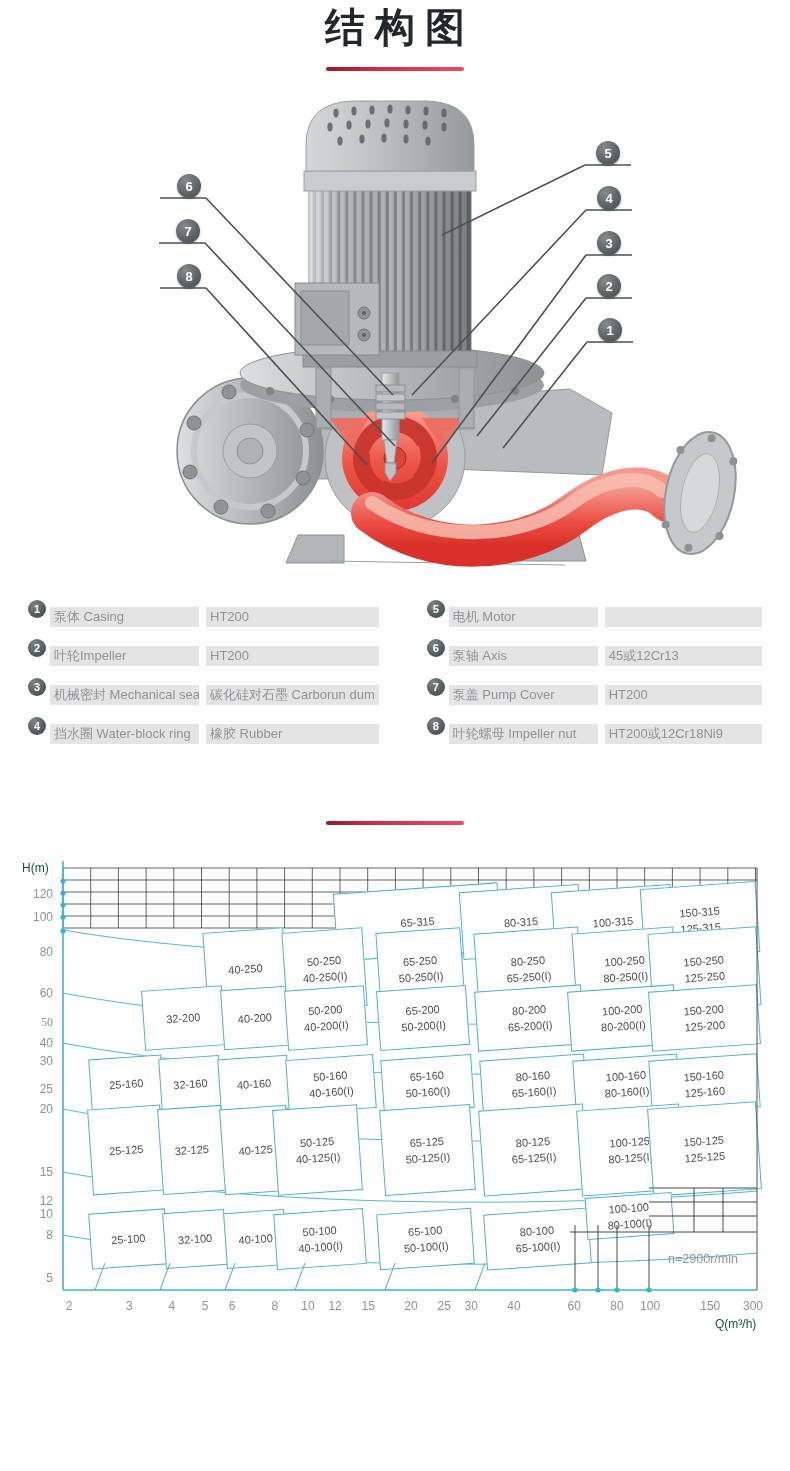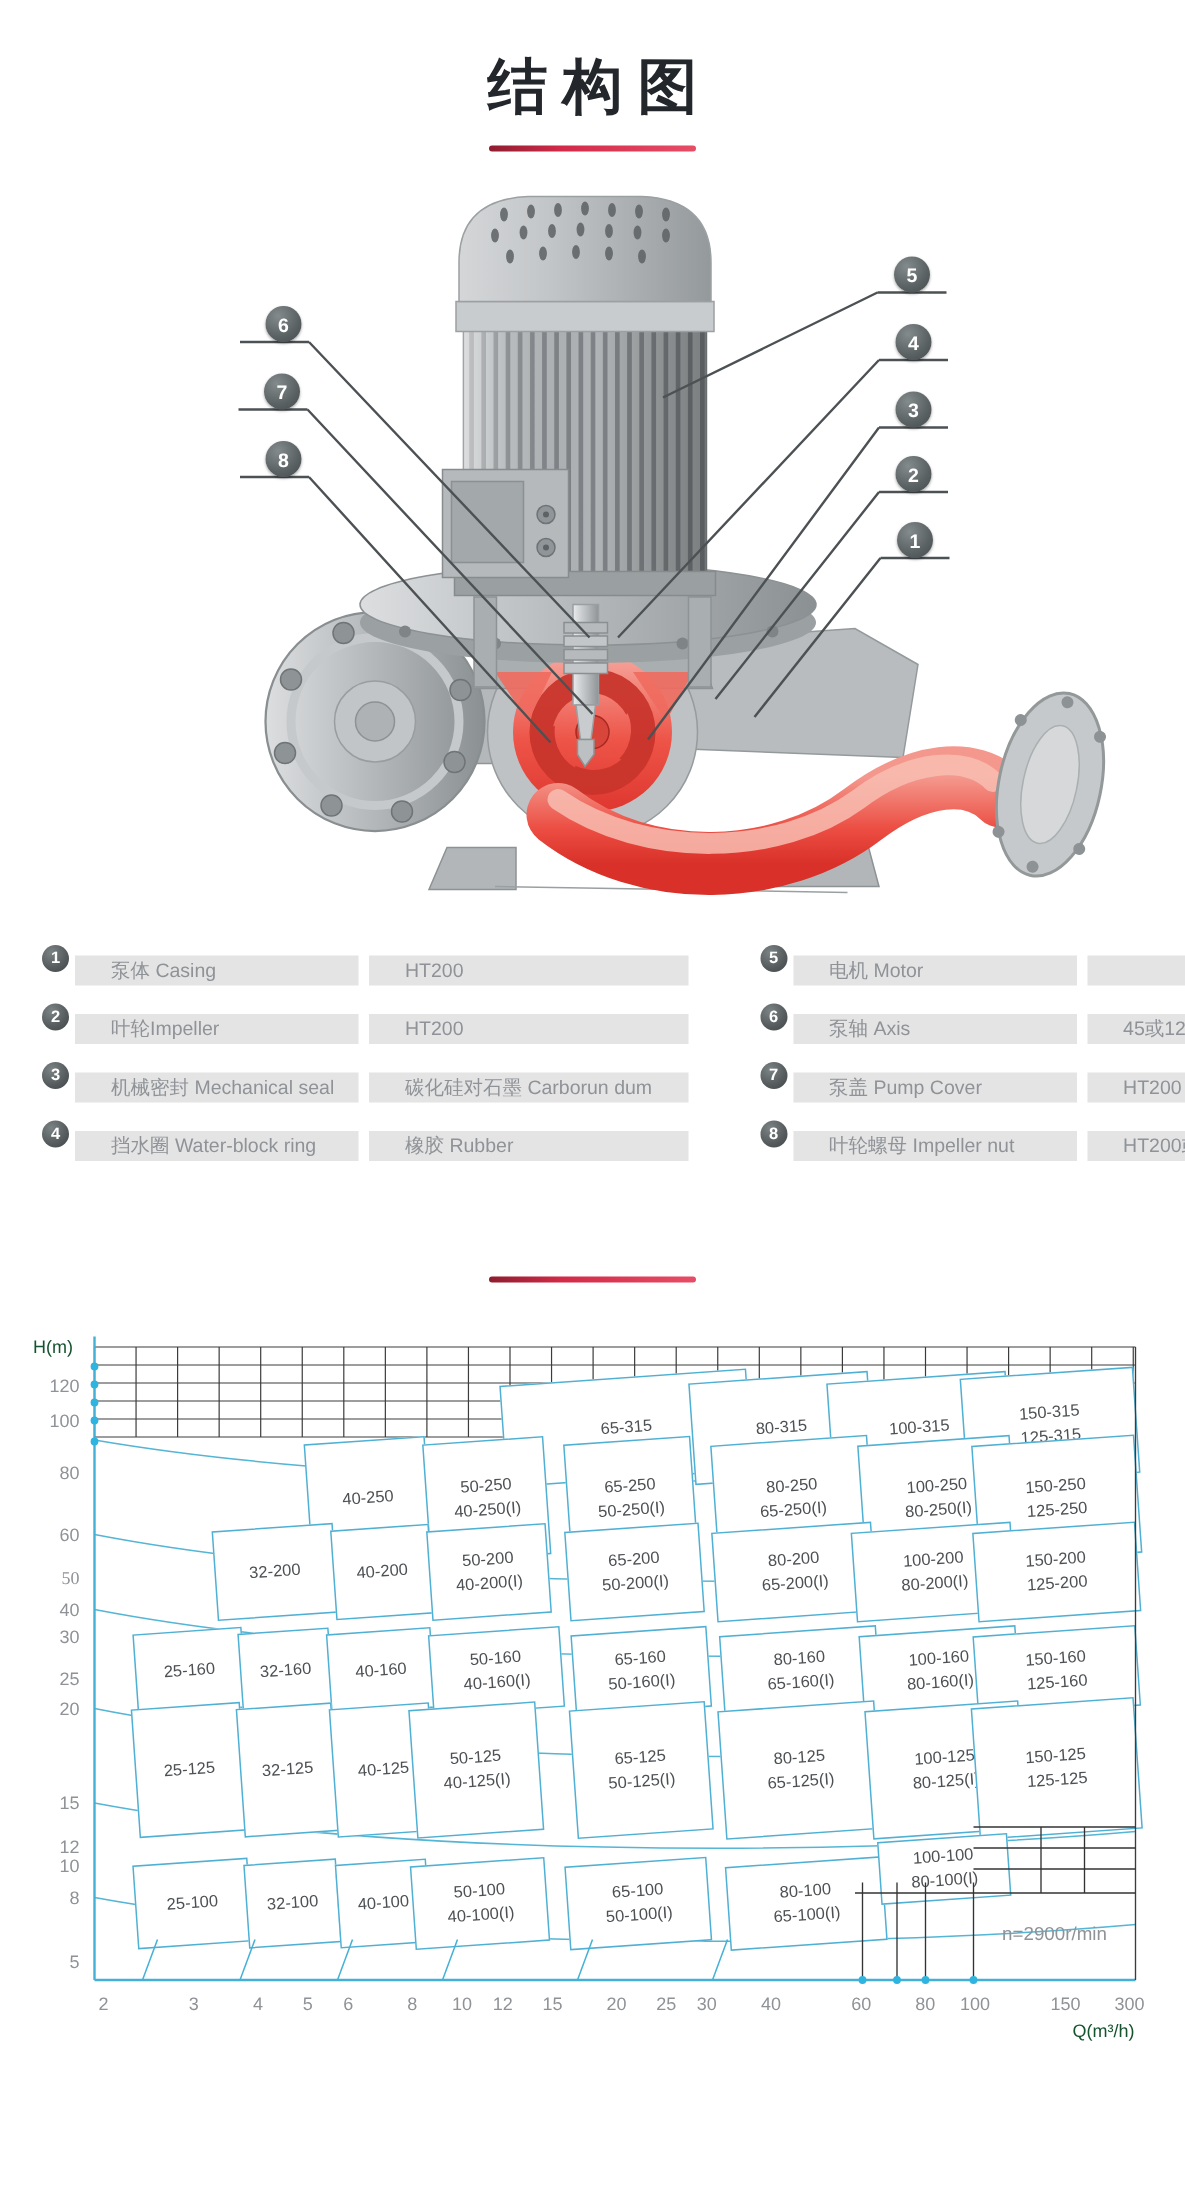--- a/index.html
+++ b/index.html
@@ -1,35 +1,35 @@
 <!DOCTYPE html>
 <html><head>
 <meta charset="utf-8">
 <style>
   html,body{margin:0;padding:0;background:#fff;}
   body{width:790px;min-height:1471px;font-family:"Liberation Sans","DejaVu Sans",sans-serif;position:relative;}
-  .sec{padding-top:30px;}
+  .sec{}
   .sec-title{text-align:center;font-size:40px;font-weight:bold;color:#23272c;letter-spacing:10px;text-indent:10px;}
   .sec-underline{width:138px;height:4px;margin:12px auto 0;border-radius:2px;
      background:linear-gradient(90deg,#8e1d30,#d22a48 35%,#e74d66);}
   
   .pump-figure{position:relative;width:790px;height:512px;margin-top:2px;}
   .pump-figure svg{position:absolute;left:0;top:0;}
   .callout{position:absolute;width:24px;height:24px;border-radius:50%;
      background:radial-gradient(circle at 35% 28%,#848b8d,#5a6163 60%,#454b4d);
      color:#fff;font-size:13px;font-weight:bold;display:flex;align-items:center;justify-content:center;
      box-shadow:0 1px 2px rgba(0,0,0,.35);}
   
   .tables-wrap{display:flex;gap:48px;padding:0 28px;margin-top:22px;}
   .ptable{flex:1;}
   .prow{position:relative;display:flex;gap:7px;padding-left:22px;height:20px;margin-bottom:19px;}
   .pbadge{position:absolute;left:0;top:-7px;width:18px;height:18px;border-radius:50%;
      background:radial-gradient(circle at 35% 28%,#7c8385,#555b5d 60%,#404648);
      color:#fff;font-size:11px;font-weight:bold;display:flex;align-items:center;justify-content:center;}
-  .pcell{background:#e4e4e5;color:#8f9397;font-size:13px;height:20px;line-height:20px;padding:0 24px;
+  .pcell{background:#e4e4e5;color:#8f9397;font-size:13px;height:20px;line-height:20px;padding:0 4px;
      overflow:hidden;white-space:nowrap;}
   .pcell.name{width:141px;}
   .pcell.mat{flex:1;}
   
   .chart{position:relative;width:790px;height:505px;margin-top:10px;}
   .chart svg{position:absolute;left:0;top:0;}
   .region{position:absolute;background:#fff;border:1px solid #4fb0d4;
      display:flex;flex-direction:column;align-items:center;justify-content:center;z-index:2;}
   .region span{font-size:11px;color:#4d5154;white-space:nowrap;line-height:16px;}
   .tick{position:absolute;color:#8f9397;font-size:12px;z-index:4;}

